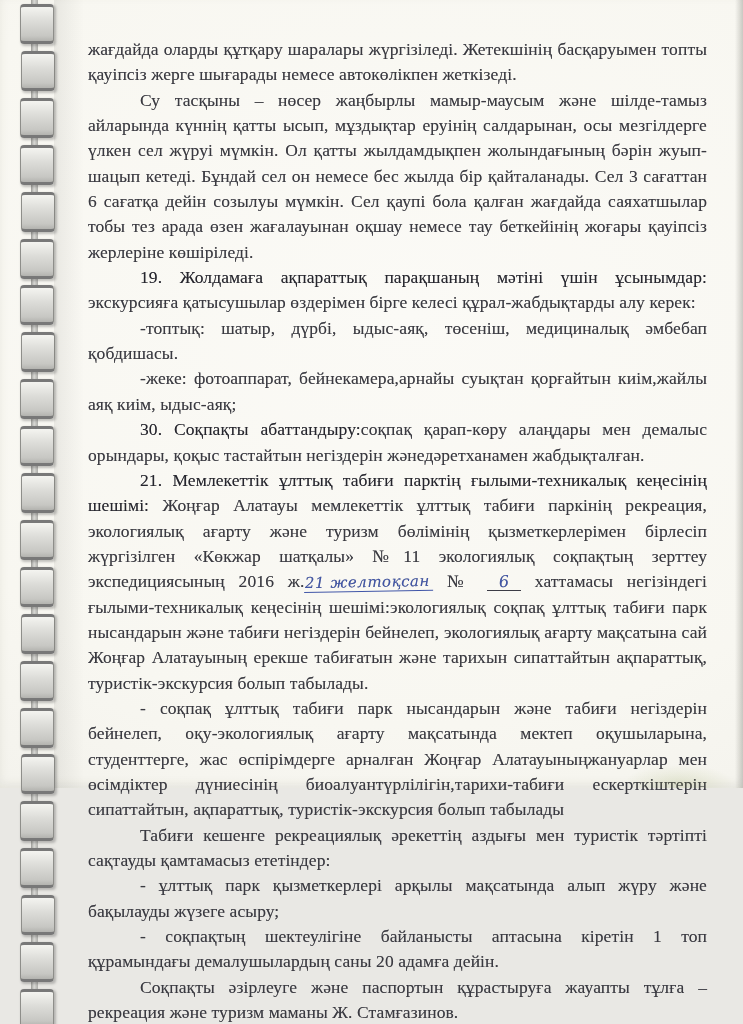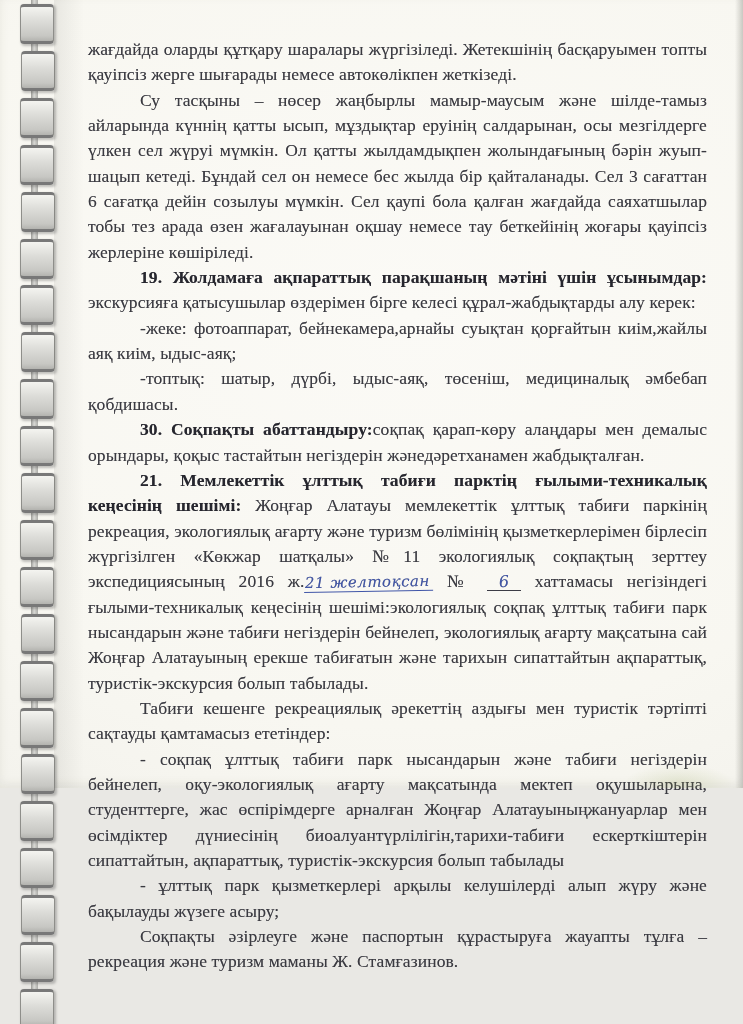--- a/index.html
+++ b/index.html
@@ -42,21 +42,21 @@
   .text-block{
     position:absolute;left:88px;top:37px;width:619px;
     font-size:17.5px;line-height:25.35px;letter-spacing:0.1px;
     color:var(--ink,#3a3a41);
     text-align:justify;
     text-shadow:0 0 0.5px rgba(58,58,64,0.45);
   }
   .para{margin:0;text-indent:52px;}
   .para.no-indent{text-indent:0;}
   .seg{white-space:pre-wrap;}
-  .bold{font-weight:bold;color:var(--ink-bold,#26262e);}
+  .bold{font-weight:normal;color:var(--ink-bold,#26262e);}
   .hw{
     font-family:"DejaVu Serif",serif;font-style:italic;
     color:var(--handwriting,#4156a8);
   }
   .hw-underline{
     display:inline-block;text-indent:0;
     border-bottom:1.5px solid var(--handwriting,#4156a8);
     font-size:15px;line-height:17px;letter-spacing:0.5px;
     padding:0 3px 0 1px;transform:rotate(-1deg);
     vertical-align:baseline;
@@ -96,24 +96,25 @@
       <div class="ring" style="top: 848.2px; left: 20px;"></div>
       <div class="ring" style="top: 895.1px; left: 21px;"></div>
       <div class="ring" style="top: 942px; left: 20px;"></div>
       <div class="ring" style="top: 988.9px; left: 20px;"></div>
     </div>
   <div class="spine-shadow"></div>
   <div class="text-block">
       <p class="para no-indent"><span class="seg">жағдайда оларды құтқару шаралары жүргізіледі. Жетекшінің басқаруымен топты қауіпсіз жерге шығарады немесе автокөлікпен жеткізеді.</span></p>
       <p class="para"><span class="seg">Су тасқыны – нөсер жаңбырлы мамыр-маусым және шілде-тамыз айларында күннің қатты ысып, мұздықтар еруінің салдарынан, осы мезгілдерге үлкен сел жүруі мүмкін. Ол қатты жылдамдықпен жолындағының бәрін жуып-шацып кетеді. Бұндай сел он немесе бес жылда бір қайталанады. Сел 3 сағаттан 6 сағатқа дейін созылуы мүмкін. Сел қаупі бола қалған жағдайда саяхатшылар тобы тез арада өзен жағалауынан оқшау немесе тау беткейінің жоғары қауіпсіз жерлеріне көшіріледі.</span></p>
       <p class="para"><span class="seg bold">19. Жолдамаға ақпараттық парақшаның мәтіні үшін ұсынымдар:</span><span class="seg"> экскурсияға қатысушылар өздерімен бірге келесі құрал-жабдықтарды алу керек:</span></p>
+      <p class="para"><span class="seg">-топтық: шатыр, дүрбі, ыдыс-аяқ, төсеніш, медициналық әмбебап қобдишасы.</span></p>
       <p class="para"><span class="seg">-жеке: фотоаппарат, бейнекамера,арнайы суықтан қорғайтын киім,жайлы аяқ киім, ыдыс-аяқ;</span></p>
-      <p class="para"><span class="seg">-топтық: шатыр, дүрбі, ыдыс-аяқ, төсеніш, медициналық әмбебап қобдишасы.</span></p>
       <p class="para"><span class="seg bold">30. Соқпақты абаттандыру:</span><span class="seg">соқпақ қарап-көру алаңдары мен демалыс орындары, қоқыс тастайтын негіздерін жәнедәретханамен жабдықталған.</span></p>
       <p class="para"><span class="seg bold">21. Мемлекеттік ұлттық табиғи парктің ғылыми-техникалық кеңесінің шешімі:</span><span class="seg"> Жоңғар Алатауы мемлекеттік ұлттық табиғи паркінің рекреация, экологиялық ағарту және туризм бөлімінің қызметкерлерімен бірлесіп жүргізілген «Көкжар шатқалы» №11 экологиялық соқпақтың зерттеу экспедициясының 2016 ж.</span><span class="seg hw hw-underline">21 желтоқсан</span><span class="seg"> № </span><span class="seg blank" style="min-width: 34px;"><span class="hw">6</span></span><span class="seg"> хаттамасы негізіндегі ғылыми-техникалық кеңесінің шешімі:экологиялық соқпақ ұлттық табиғи парк нысандарын және табиғи негіздерін бейнелеп, экологиялық ағарту мақсатына сай Жоңғар Алатауының ерекше табиғатын және тарихын сипаттайтын ақпараттық, туристік-экскурсия болып табылады.</span></p>
+      <p class="para"><span class="seg">- соқпақ ұлттық табиғи парк нысандарын және табиғи негіздерін бейнелеп, оқу-экологиялық ағарту мақсатында мектеп оқушыларына, студенттерге, жас өспірімдерге арналған Жоңғар Алатауыныңжануарлар мен өсімдіктер дүниесінің биоалуантүрлілігін,тарихи-табиғи ескерткіштерін сипаттайтын, ақпараттық, туристік-экскурсия болып табылады</span></p>
       <p class="para"><span class="seg">Табиғи кешенге рекреациялық әрекеттің аздығы мен туристік тәртіпті сақтауды қамтамасыз ететіндер:</span></p>
-      <p class="para"><span class="seg">- соқпақ ұлттық табиғи парк нысандарын және табиғи негіздерін бейнелеп, оқу-экологиялық ағарту мақсатында мектеп оқушыларына, студенттерге, жас өспірімдерге арналған Жоңғар Алатауыныңжануарлар мен өсімдіктер дүниесінің биоалуантүрлілігін,тарихи-табиғи ескерткіштерін сипаттайтын, ақпараттық, туристік-экскурсия болып табылады</span></p>
-      <p class="para"><span class="seg">- ұлттық парк қызметкерлері арқылы келушілерді алып жүру және бақылауды жүзеге асыру;</span></p>
+      <p class="para"><span class="seg">- ұлттық парк қызметкерлері арқылы мақсатында алып жүру және бақылауды жүзеге асыру;</span></p>
+      <p class="para"><span class="seg">- соқпақтың шектеулігіне байланысты аптасына кіретін 1 топ құрамындағы демалушылардың саны 20 адамға дейін.</span></p>
       <p class="para"><span class="seg">Соқпақты әзірлеуге және паспортын құрастыруға жауапты тұлға – рекреация және туризм маманы Ж. Стамғазинов.</span></p>
     </div>
   <div class="edge-right"></div>
   <div class="smudge"></div>
 </div>
 
 </body></html>

